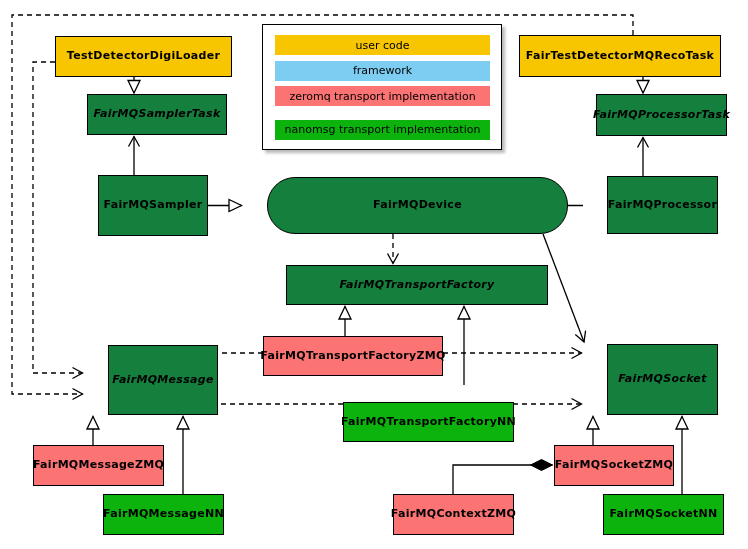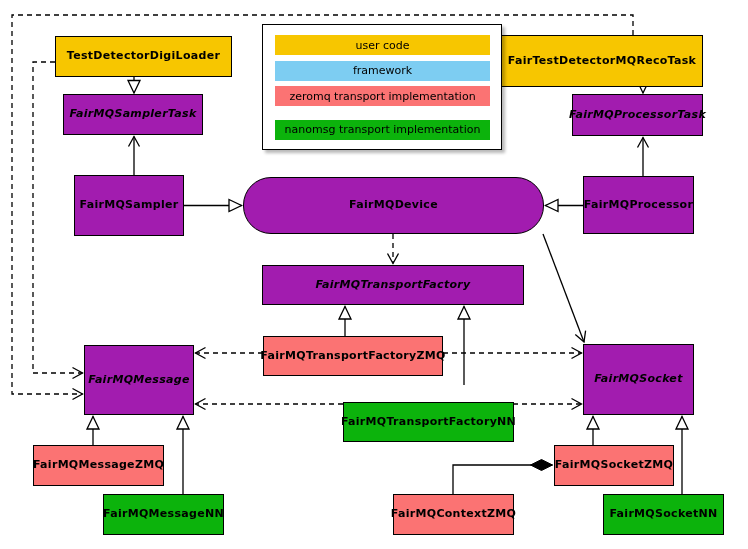--- a/index.html
+++ b/index.html
@@ -11,21 +11,21 @@
   .gen  { fill:none; stroke:#000; stroke-width:1.3px; }
   .dep  { fill:none; stroke:#000; stroke-width:1.3px; stroke-dasharray:5,4; }
   .node {
     position:absolute; box-sizing:border-box; border:1.4px solid #000;
     display:flex; align-items:center; justify-content:center; text-align:center;
     font-weight:bold; font-size:11px; letter-spacing:0.3px; color:#000; line-height:1.1;
     padding:0 2px;
   }
   .abstract { font-style:italic; }
   .cat-user { background:#F7C600; }
-  .cat-fw   { background:#a21caf; }
+  .cat-fw   { background:#15803d;margin-left:24px; }
   .cat-zmq  { background:#FB7373; }
   .cat-nn   { background:#0CB30C; }
   .legend {
     position:absolute; left:262px; top:24px; width:240px; height:126px;
     box-sizing:border-box; background:#fff; border:1.4px solid #000;
     box-shadow:3px 3px 3px rgba(0,0,0,0.28);
     display:flex; flex-direction:column; justify-content:space-between;
     padding:10px 11px 9px 12px;
   }
   .legend-item {
@@ -77,21 +77,21 @@
     <path class="dep" d="M513,404 L581.5,404" marker-end="url(#arrow)"></path>
     <path class="dep" d="M55,62 L33,62 L33,373 L82.5,373" marker-end="url(#arrow)"></path>
     <path class="dep" d="M633,35 L633,15 L12,15 L12,394 L82.5,394" marker-end="url(#arrow)"></path>
 
     <path class="gen" d="M453,494 L453,465 L552.5,465" marker-end="url(#dia)"></path>
   </svg>
 
   <div class="node cat-user" style="left:55px;  top:36px;  width:177px; height:41px;">
     <span>TestDetectorDigiLoader</span>
   </div>
-  <div class="node cat-user" style="left:501px; top:35px;  width:202px; height:52px;">
+  <div class="node cat-user" style="left:519px; top:35px;  width:202px; height:42px;">
     <span>FairTestDetectorMQRecoTask</span>
   </div>
   <div class="node cat-fw abstract" style="left:63px;  top:94px;  width:140px; height:41px;">
     <span>FairMQSamplerTask</span>
   </div>
   <div class="node cat-fw abstract" style="left:572px; top:94px;  width:131px; height:42px;">
     <span>FairMQProcessorTask</span>
   </div>
   <div class="node cat-fw" style="left:74px;  top:175px; width:110px; height:61px;">
     <span>FairMQSampler</span>

